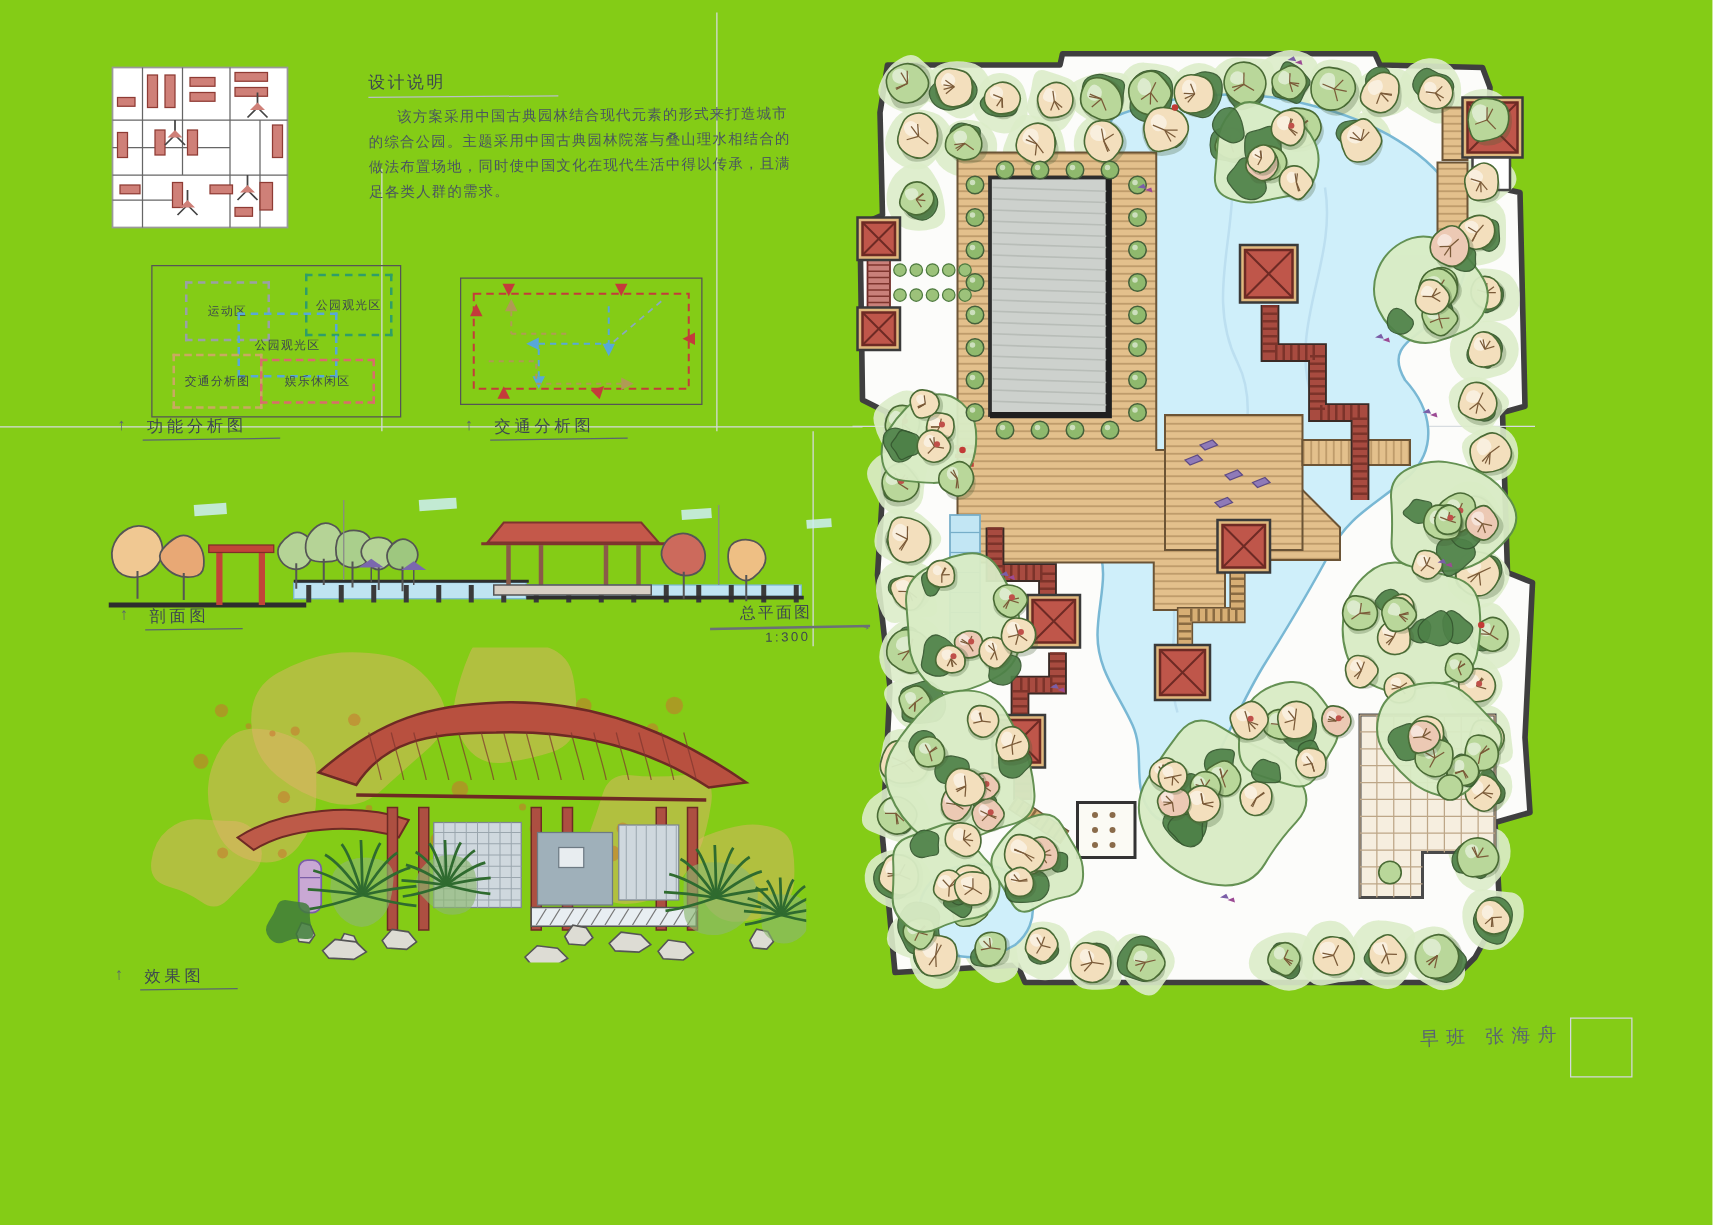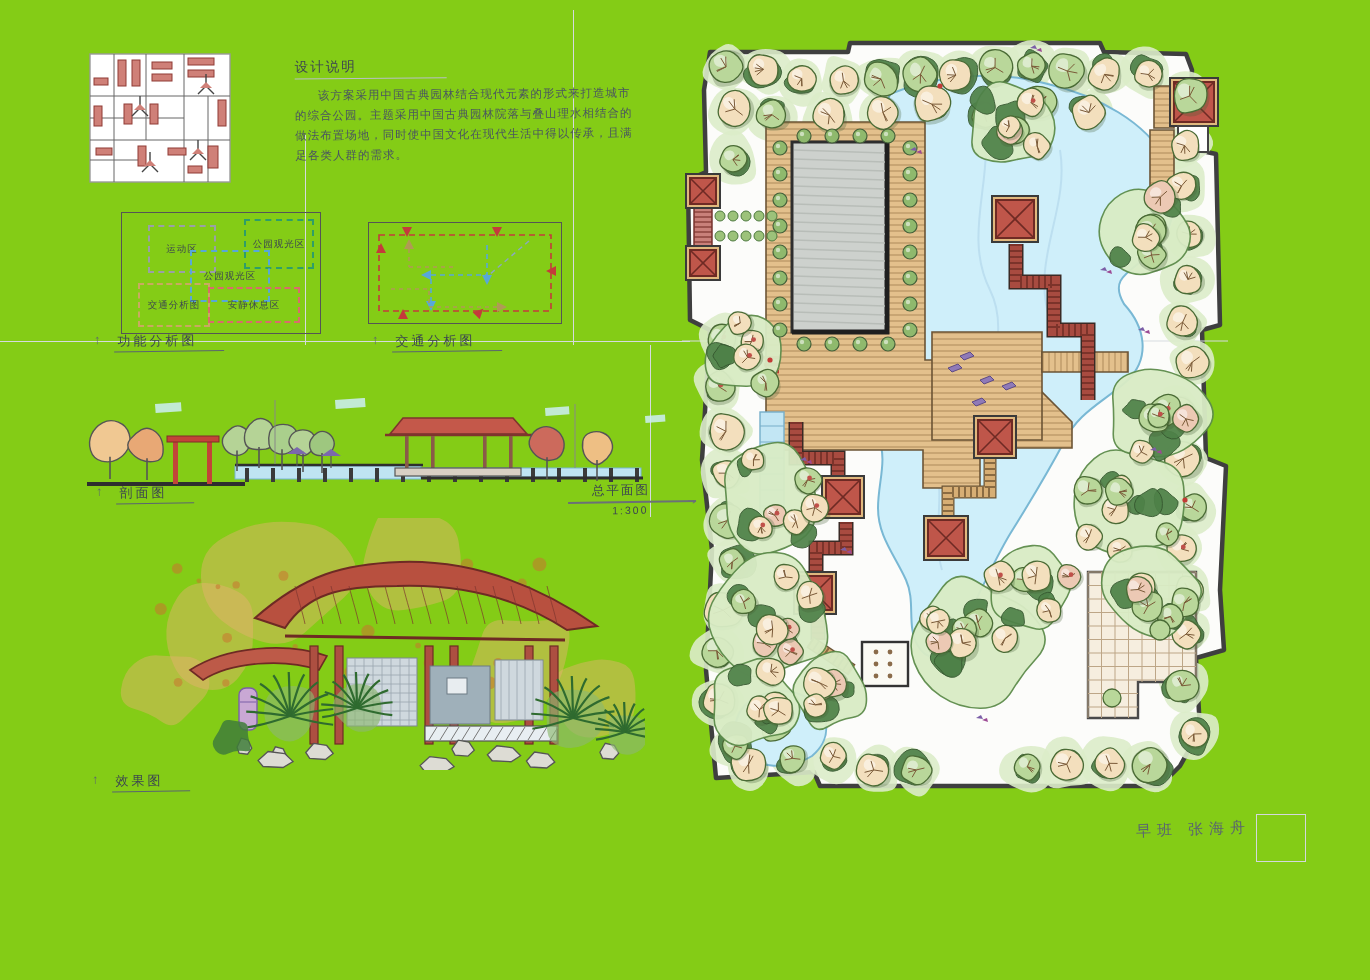--- a/index.html
+++ b/index.html
@@ -81,21 +81,21 @@
   <div class="zone" style="left: 122px; top: 6px; width: 66px; height: 46px; border: 2px dashed rgb(47, 158, 104);">
         <span>公园观光区</span>
       </div>
   <div class="zone" style="left: 68px; top: 37px; width: 76px; height: 48px; border: 2px dashed rgb(88, 168, 216);">
         <span>公园观光区</span>
       </div>
   <div class="zone" style="left: 16px; top: 70px; width: 68px; height: 40px; border: 2px dashed rgb(201, 169, 97);">
         <span>交通分析图</span>
       </div>
   <div class="zone" style="left: 86px; top: 74px; width: 88px; height: 32px; border: 2px dashed rgb(217, 108, 108);">
-        <span>安静休息区</span>
+        <span>娱乐休闲区</span>
       </div>
 </div>
 <div class="lbl" style="left:94px;top:332px;">
   <span class="bracket">↑</span><span class="txt">功能分析图</span>
 </div>
 
 <div class="diag" style="left:368px;top:222px;width:192px;height:100px;">
   <svg id="traffic-svg" style="left:0;top:0;" width="192" height="100" viewBox="0 0 192 100">
         <rect x="10" y="12" width="172" height="76" fill="none" stroke="#c43b3b" stroke-width="1.6" stroke-dasharray="6 4"></rect>
         <path d="M0,-6 L5,4 L-5,4 Z" fill="#c43b3b" transform="translate(38,8) rotate(180)"></path>

